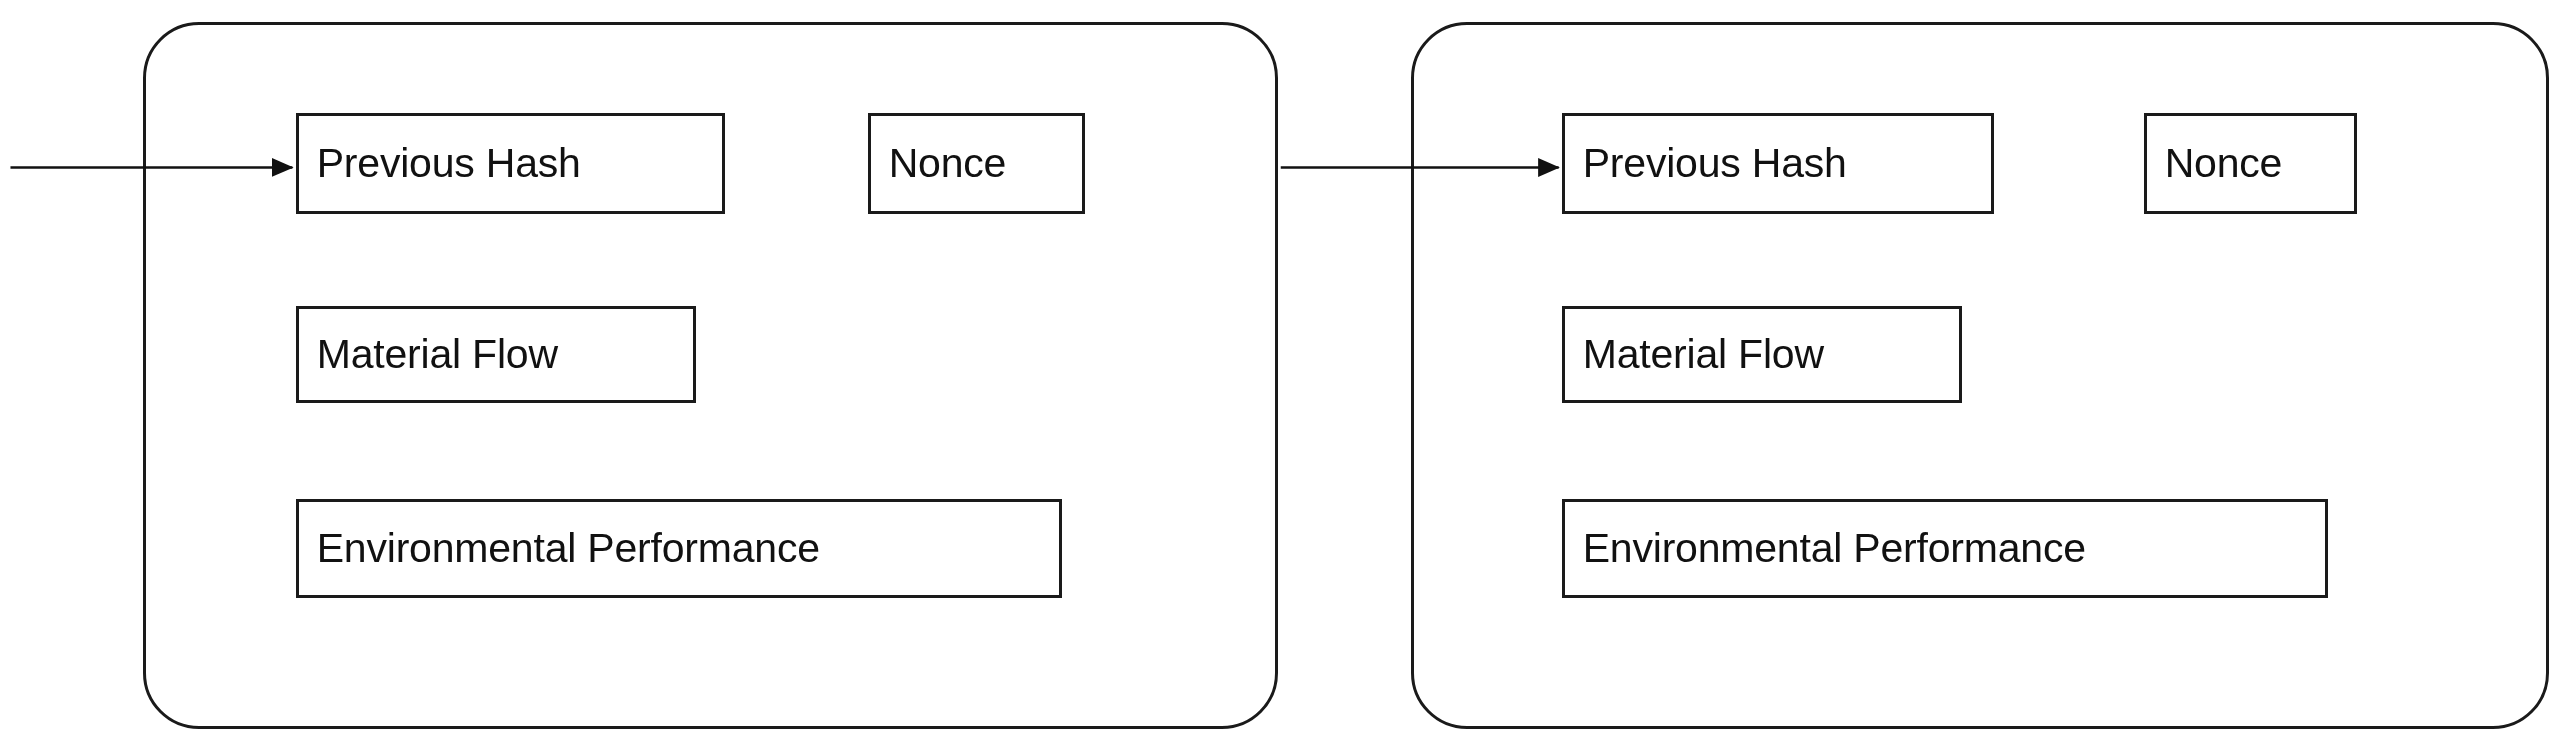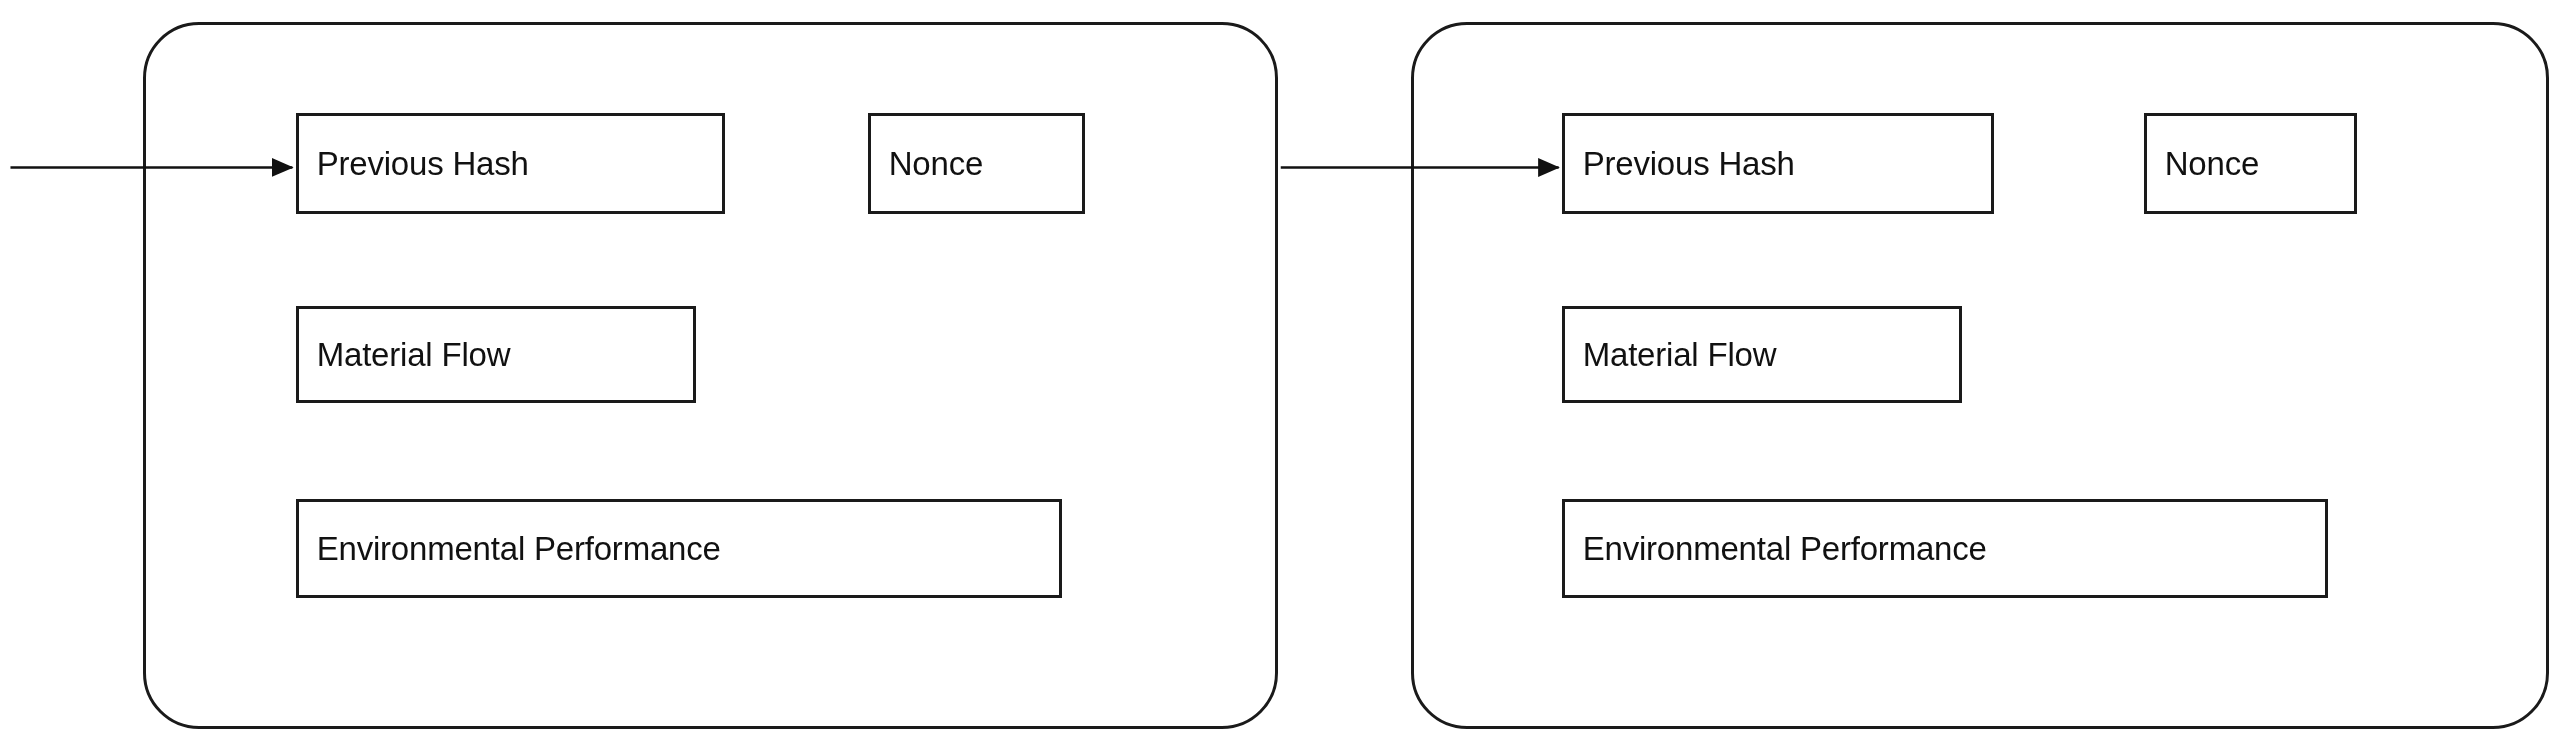--- a/index.html
+++ b/index.html
@@ -28,21 +28,21 @@
     position: absolute;
     box-sizing: border-box;
     border: 3.2px solid #1a1a1a;
     background: #ffffff;
     display: flex;
     align-items: center;
     justify-content: flex-start;
   }
   .field-label {
     font-family: "Liberation Sans", sans-serif;
-    font-size: 33px;
+    font-size: 41px;
     line-height: 1;
     color: #111111;
     white-space: nowrap;
     padding-left: 17.7px;
     letter-spacing: -0.2px;
   }
   .arrow-svg {
     position: absolute;
     left: 0;
     top: 0;

